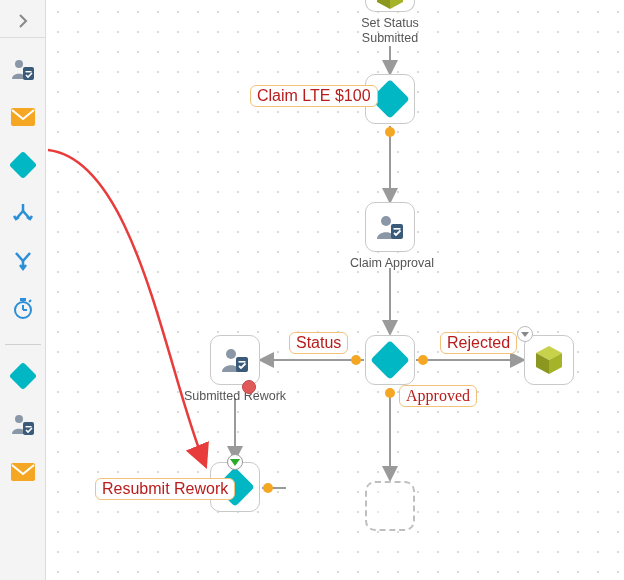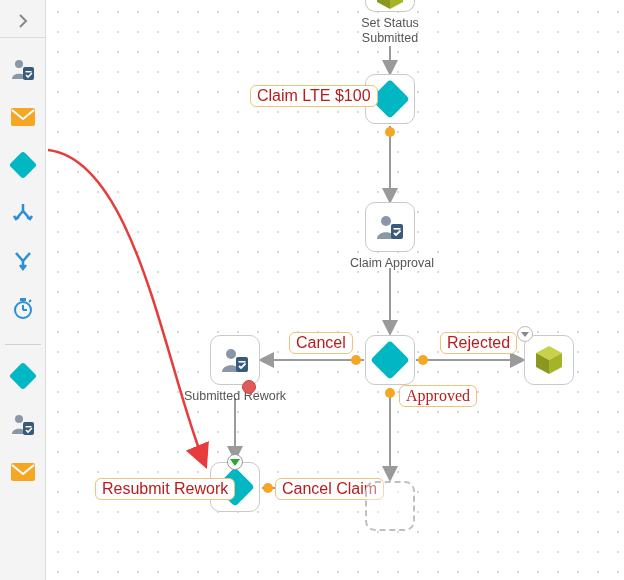--- a/index.html
+++ b/index.html
@@ -167,21 +167,21 @@
     </div>
     <div class="node-label">Claim Approval</div>
   </div>
 
   <div class="node" style="left:319px; top:335px;">
     <div class="node-box">
         <div class="diamond"></div>
       </div>
   </div>
   <div class="dot-orange" style="left:305px; top:355px;"></div>
-  <div class="tag" style="left:243px; top:332px;">Cancel</div>
+  <div class="tag" style="left:243px; top:332px;">Status</div>
   <div class="dot-orange" style="left:372px; top:355px;"></div>
   <div class="tag" style="left:394px; top:332px;">Rejected</div>
   <div class="dot-orange" style="left:339px; top:388px;"></div>
   <div class="tag" style="left:353px; top:385px;font-family:Liberation Serif, serif;">Approved</div>
 
   <div class="node" style="left:134px; top:335px; width:110px;">
     <div class="node-box">
       <svg width="30" height="28" viewBox="0 0 30 28">
           <circle cx="11" cy="8" r="5" fill="#8a97a6"></circle>
           <path d="M2 26 C2 17 20 17 20 26 Z" fill="#8a97a6"></path>
@@ -207,19 +207,18 @@
 
   <div class="node" style="left:164px; top:462px;">
     <div class="node-box">
         <div class="diamond"></div>
       </div>
   </div>
   <div class="green-marker" style="left:181px; top:454px;"></div>
   <div class="dot-orange" style="left:151px; top:483px;"></div>
   <div class="tag" style="left:49px; top:478px;">Resubmit Rework</div>
   <div class="dot-orange" style="left:217px; top:483px;"></div>
-  <div class="tag" style="left:229px; top:478px;">Cancel Claim</div>
 
   <div class="node" style="left:319px; top:481px;">
     <div class="dashed-box"></div>
   </div>
 
 </div>
 
 </body></html>

